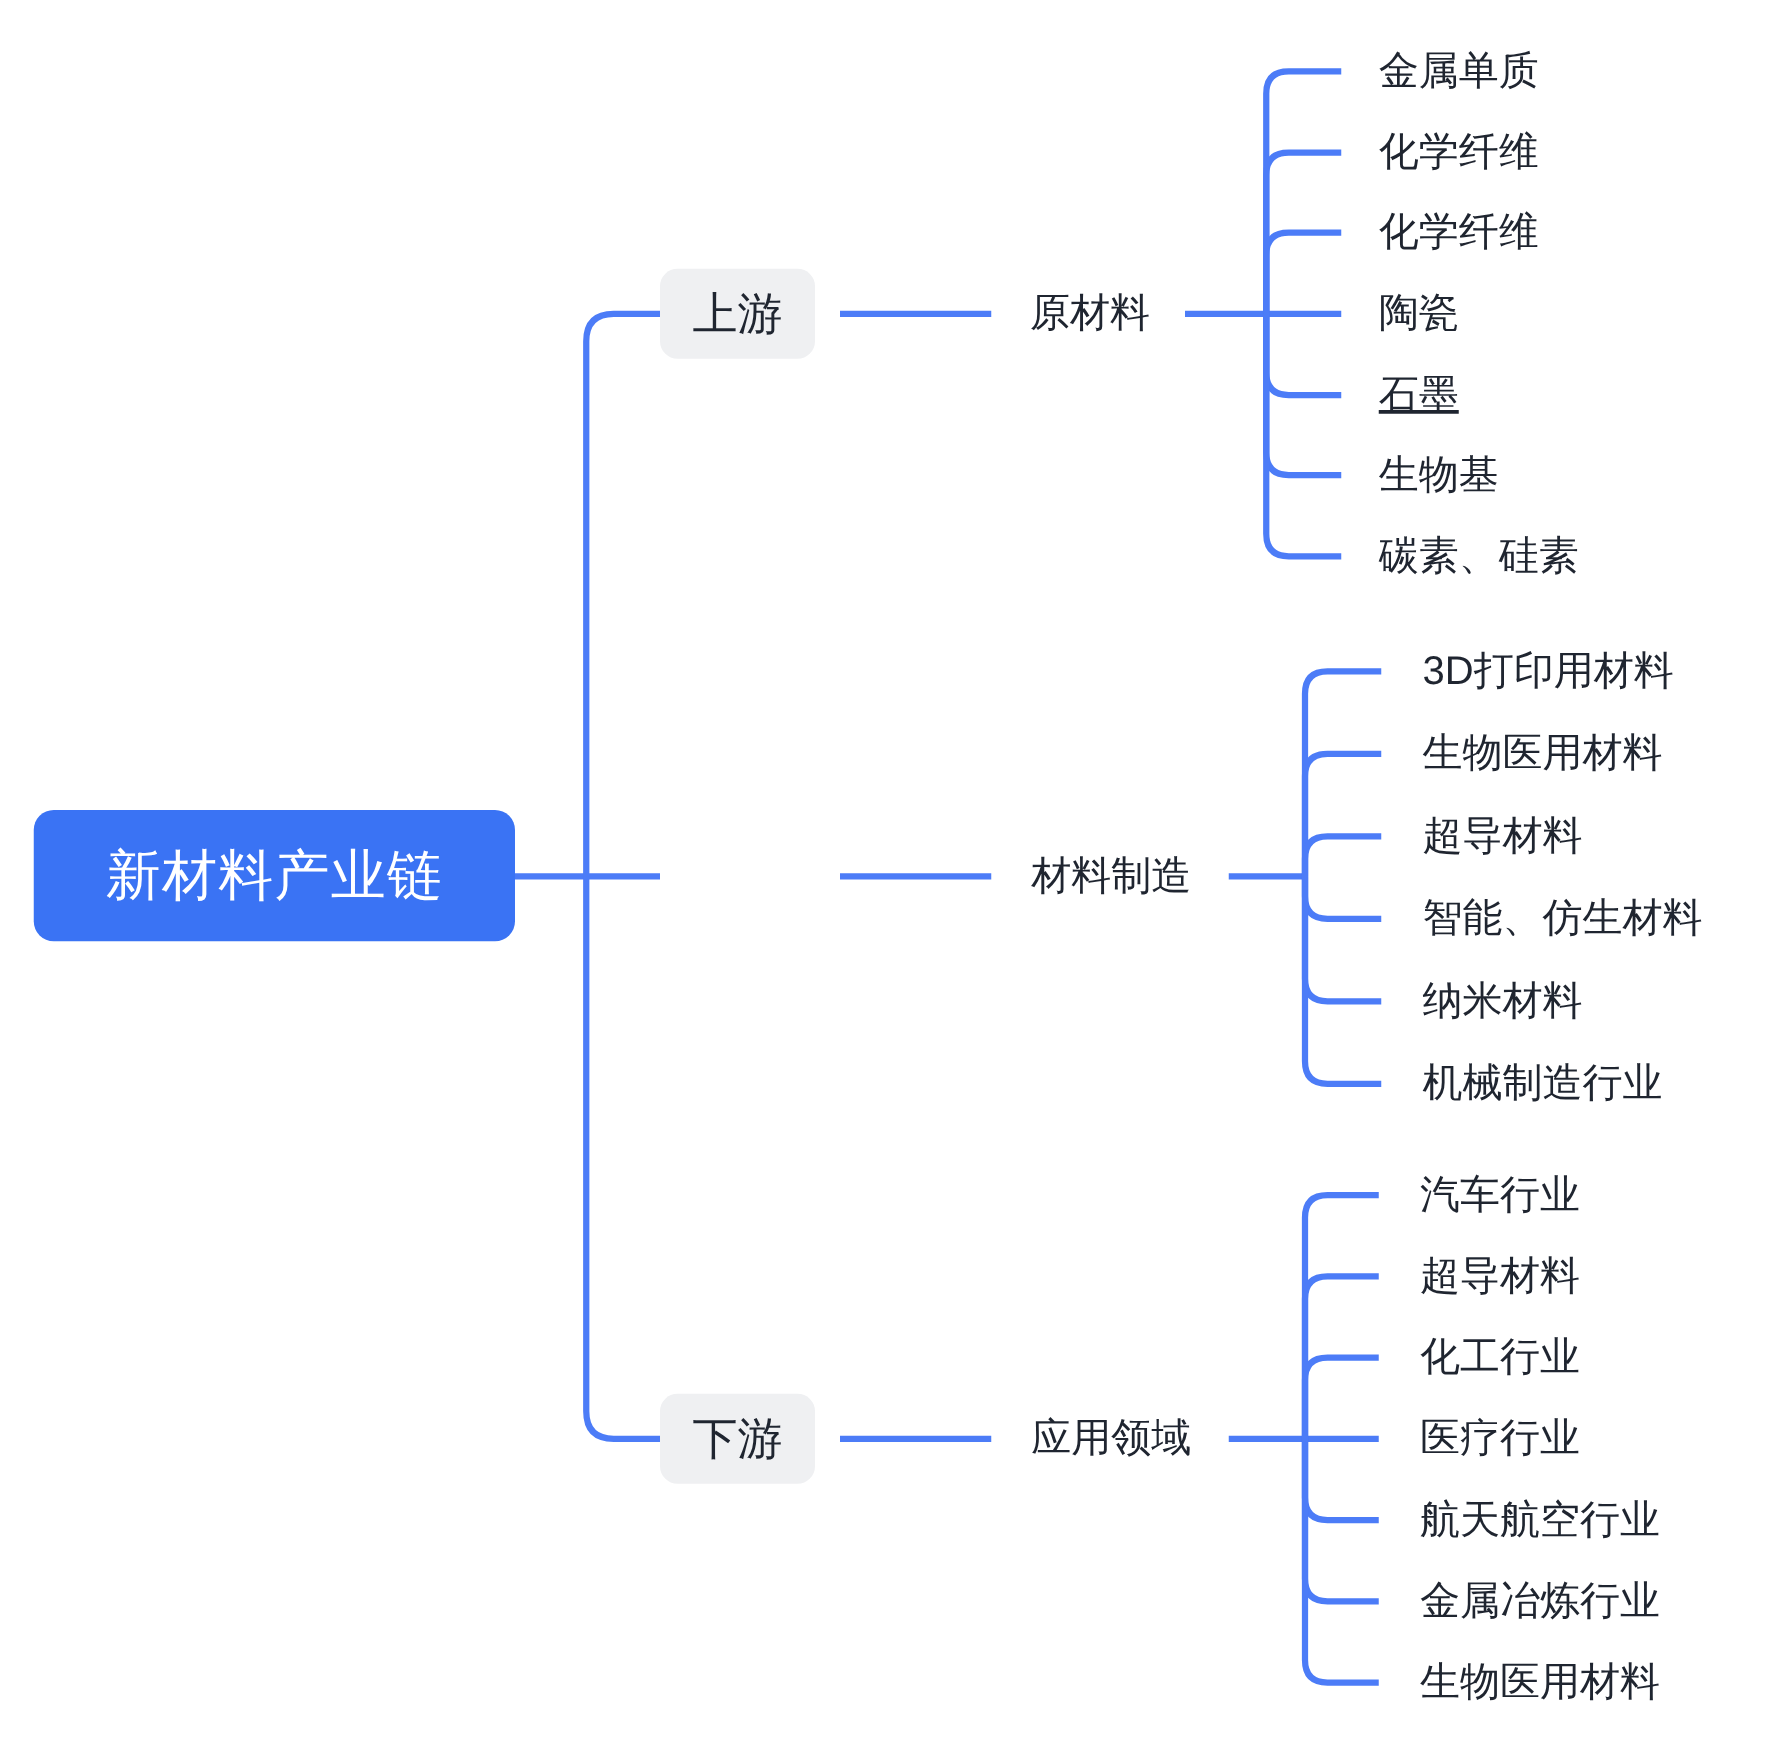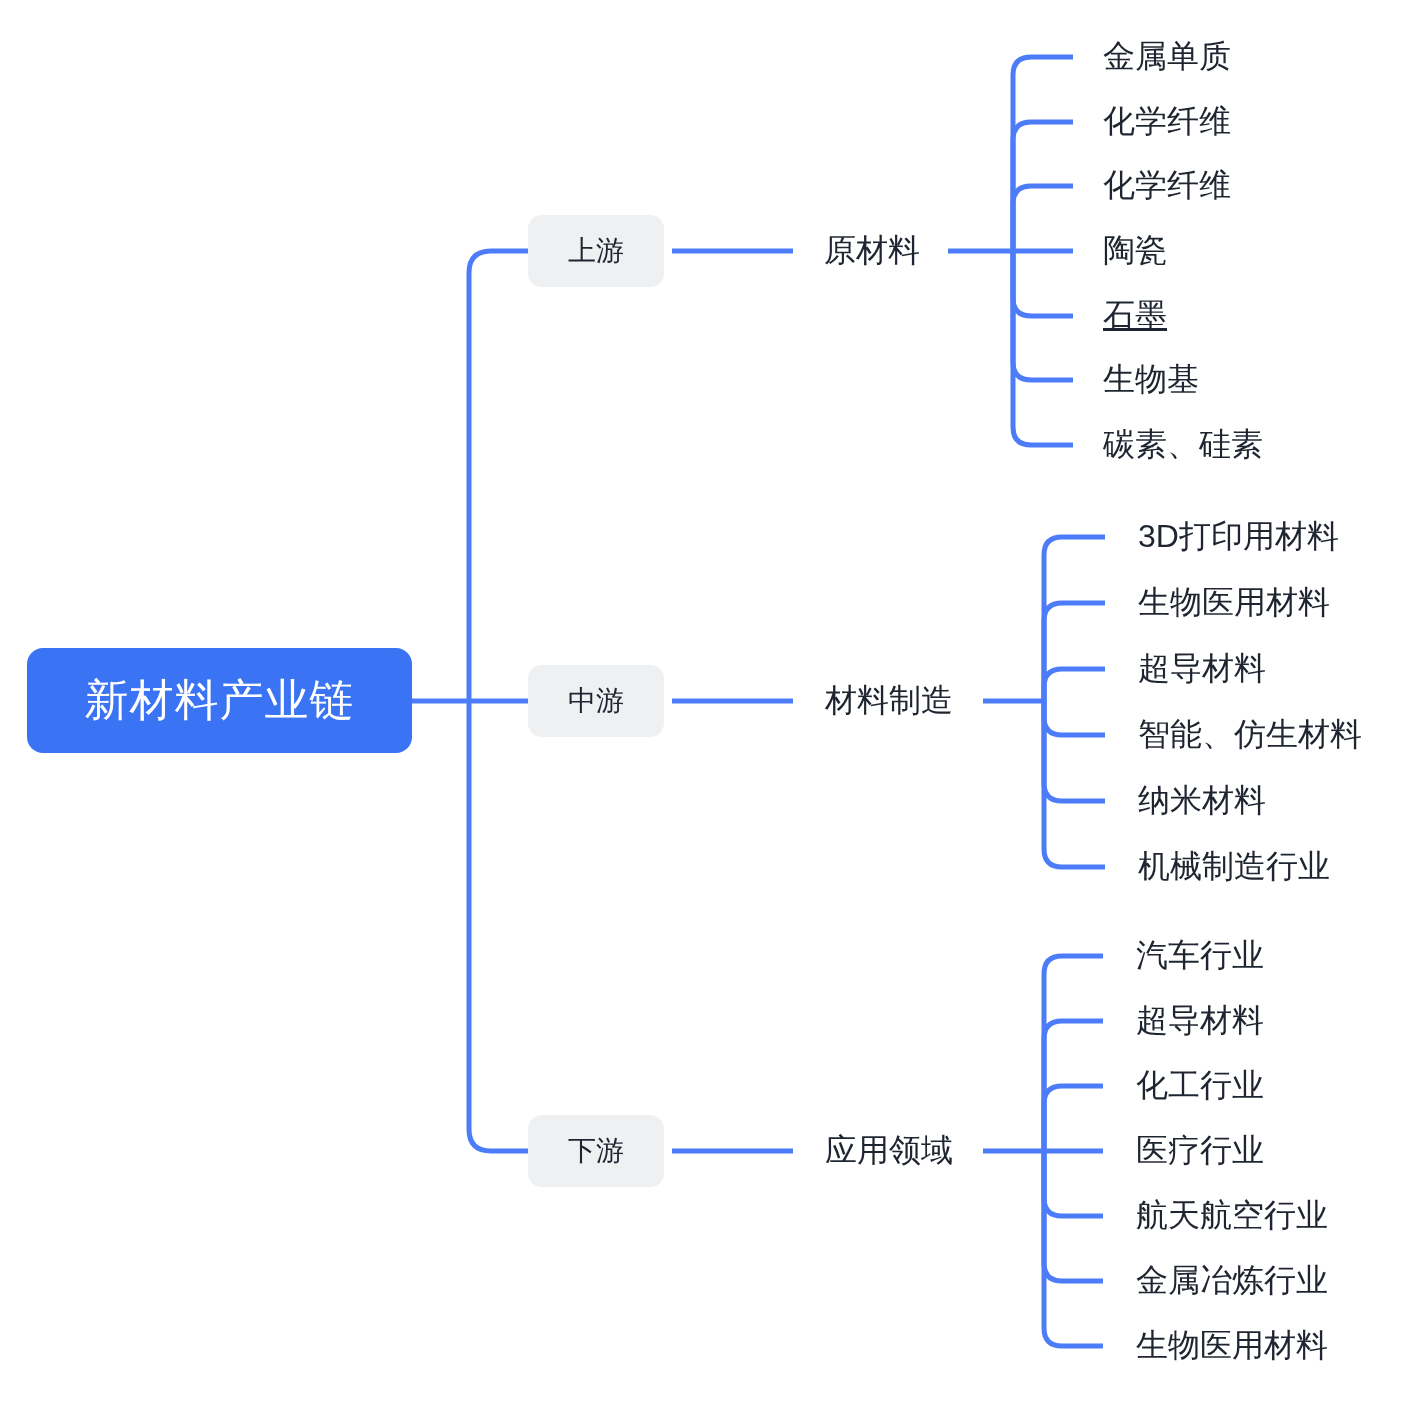--- a/index.html
+++ b/index.html
@@ -21,23 +21,23 @@
   }
   svg.wires{position:absolute;left:0;top:0;width:1416px;height:1402px;}
   svg.wires path{fill:none;stroke:var(--connector);stroke-width:5;}
   .node{position:absolute;display:flex;align-items:center;justify-content:center;}
   .root-node{
     left:27px;top:648px;width:385px;height:105px;
     background:var(--root-bg);border-radius:16px;
     color:var(--root-text);font-size:44px;letter-spacing:1px;
   }
   .branch-node{
-    left:528px;width:136px;height:72px;
+    left:528px;width:124px;height:72px;
     background:var(--branch-bg);border-radius:14px;
-    color:var(--text-dark);font-size:28px;
+    color:var(--text-dark);font-size:36px;
   }
   .branch-up{top:215px;}
   .branch-mid{top:665px;}
   .branch-down{top:1115px;}
   .cat-label{
     position:absolute;transform:translateY(-50%);
     color:var(--text-dark);font-size:32px;white-space:nowrap;
     background:var(--canvas-bg);padding:4px 2px;
   }
   .leaf{
@@ -80,21 +80,20 @@
     <path d="M 1044 1151 V 1039 Q 1044 1021 1062 1021 H 1103"></path>
     <path d="M 1044 1151 V 1104 Q 1044 1086 1062 1086 H 1103"></path>
     <path d="M 1044 1151 V 1198 Q 1044 1216 1062 1216 H 1103"></path>
     <path d="M 1044 1151 V 1263 Q 1044 1281 1062 1281 H 1103"></path>
     <path d="M 1044 1151 V 1328 Q 1044 1346 1062 1346 H 1103"></path>
   </svg>
 
   <div class="node root-node">新材料产业链</div>
 
   <div class="node branch-node branch-up">上游</div>
-  <div class="node branch-node branch-mid">中游</div>
   <div class="node branch-node branch-down">下游</div>
 
   <div class="cat-label" style="left:822px;top:251px;">原材料</div>
   <div class="cat-label" style="left:823px;top:701px;">材料制造</div>
   <div class="cat-label" style="left:823px;top:1151px;">应用领域</div>
 
   <div class="leaf" style="left:1103px;top:57px;">金属单质</div>
   <div class="leaf" style="left:1103px;top:122px;">化学纤维</div>
   <div class="leaf" style="left:1103px;top:186px;">化学纤维</div>
   <div class="leaf" style="left:1103px;top:251px;">陶瓷</div>

